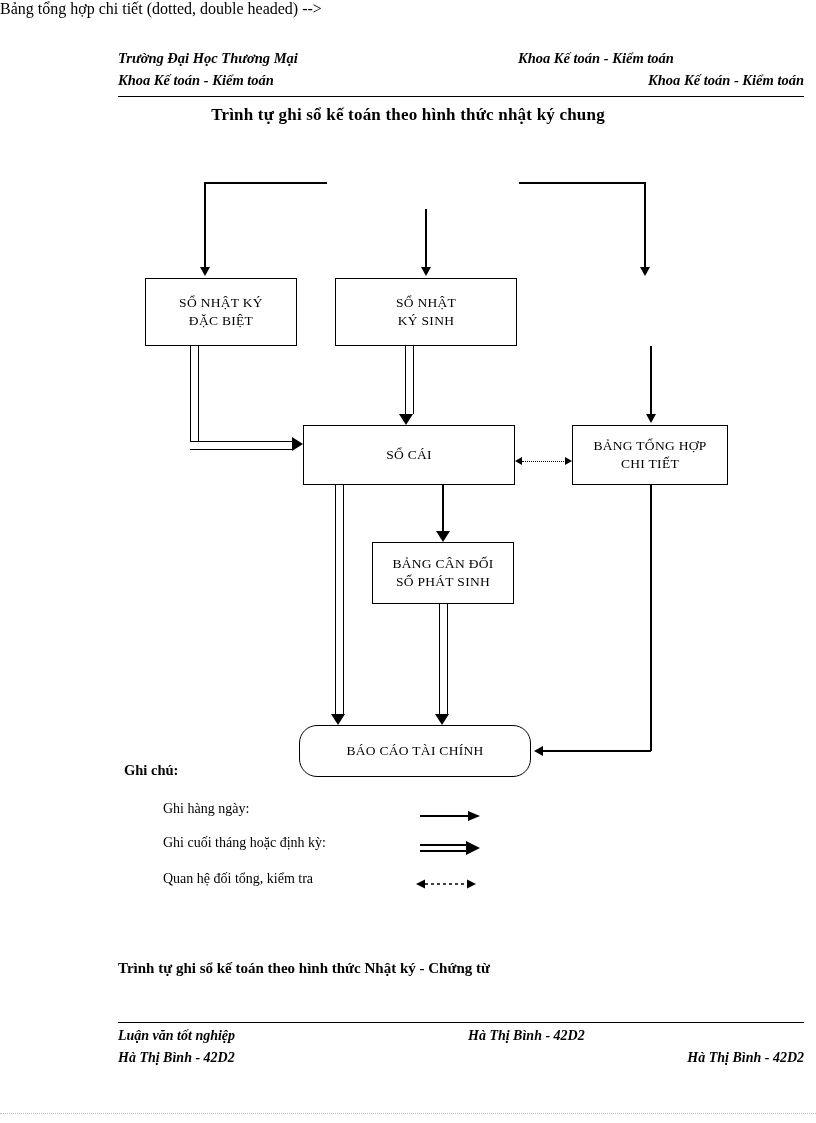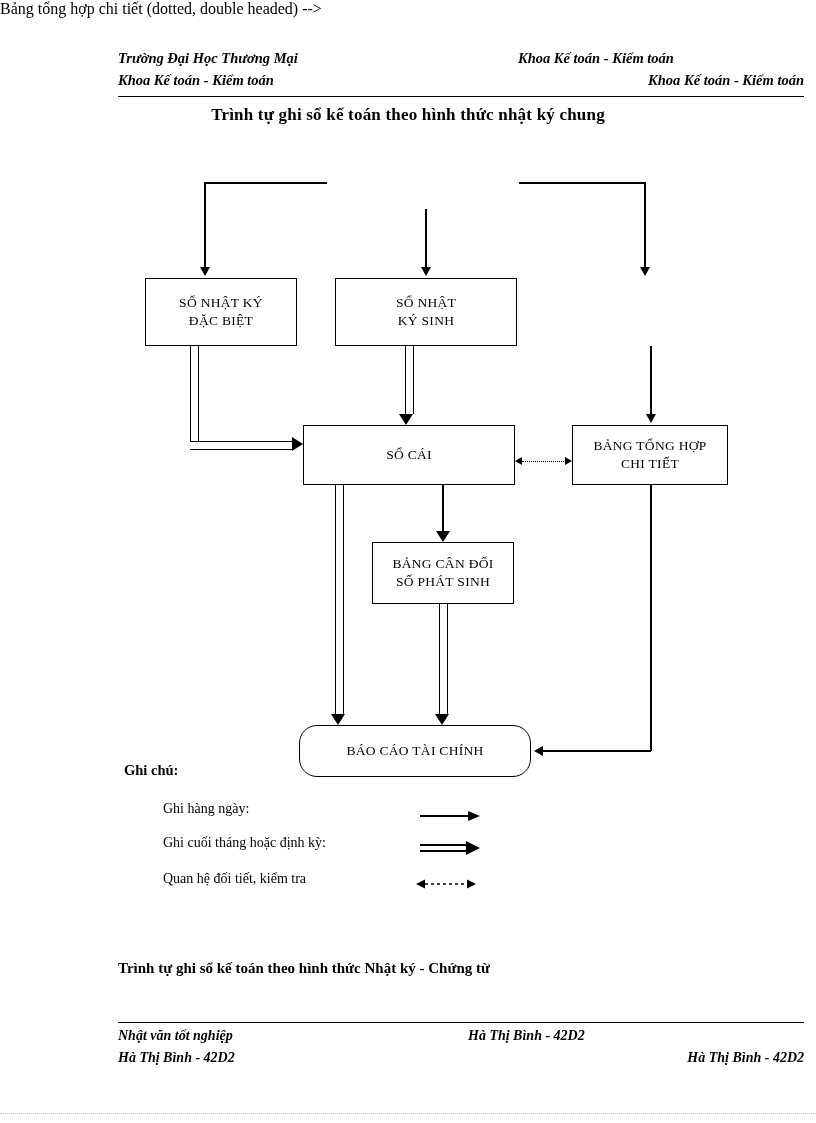--- a/index.html
+++ b/index.html
@@ -346,38 +346,38 @@
   </div>
   <div class="lg-sym" style="left:420px; top:841px;">
     <svg width="60" height="14" viewBox="0 0 60 14">
       <line x1="0" y1="4" x2="46" y2="4" stroke="#000" stroke-width="1.8"></line>
       <line x1="0" y1="10" x2="46" y2="10" stroke="#000" stroke-width="1.8"></line>
       <polygon points="46,0 60,7 46,14" fill="#000"></polygon>
     </svg>
   </div>
 
   <div class="legend-row lg3">
-    <span>Quan hệ đối tiết, kiểm tra</span>
+    <span>Quan hệ đối tổng, kiểm tra</span>
   </div>
   <div class="lg-sym" style="left:416px; top:875px;">
     <svg width="60" height="10" viewBox="0 0 60 10">
       <line x1="9" y1="5" x2="51" y2="5" stroke="#000" stroke-width="1.6" stroke-dasharray="3,3"></line>
       <polygon points="9,0.5 0,5 9,9.5" fill="#000"></polygon>
       <polygon points="51,0.5 60,5 51,9.5" fill="#000"></polygon>
     </svg>
   </div>
 
   
   <div class="caption">Trình tự ghi sổ kế toán theo hình thức Nhật ký - Chứng từ</div>
 
   
   <div class="ftr-rule"></div>
   <div class="ftr">
     <div class="row">
-      <span class="left">Nhật văn tốt nghiệp</span>
+      <span class="left">Luận văn tốt nghiệp</span>
       <span class="mid">Hà Thị Bình - 42D2</span>
     </div>
     <div class="row">
       <span class="left">Hà Thị Bình - 42D2</span>
       <span class="right">Hà Thị Bình - 42D2</span>
     </div>
   </div>
 
   <div class="page-edge"></div>
 </div>

